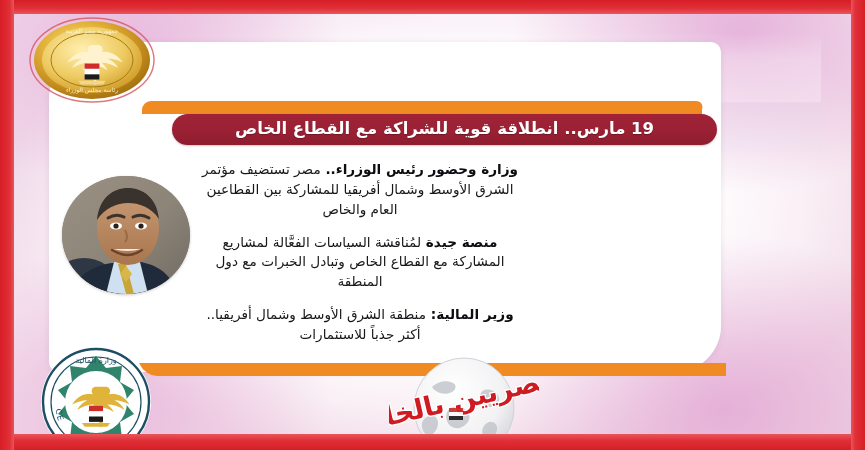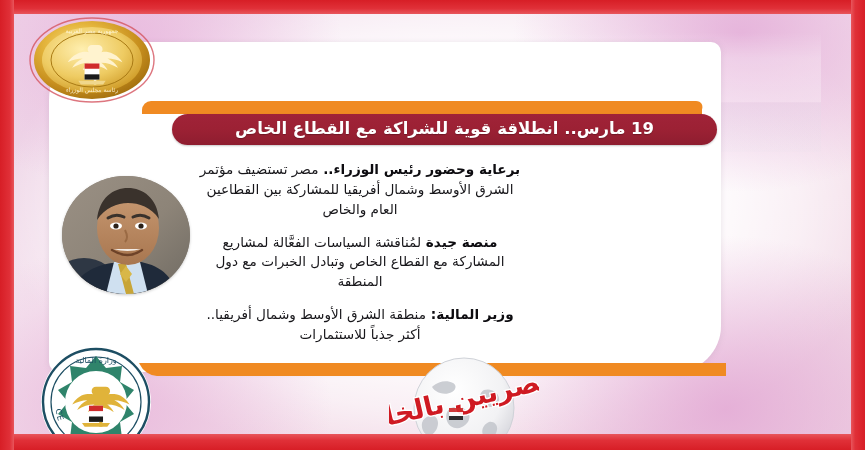--- a/index.html
+++ b/index.html
@@ -142,21 +142,21 @@
     <div id="card"></div>
 
     <div id="swoosh-top"></div>
     <div id="swoosh-bottom"></div>
 
     <div id="title-pill">
       <span id="title-text">19 مارس.. انطلاقة قوية للشراكة مع القطاع الخاص</span>
     </div>
 
     <div id="body-col">
-      <p class="para"><span class="lead">برعاية وحضور رئيس الوزراء.. </span><span>مصر تستضيف مؤتمر الشرق الأوسط وشمال أفريقيا للمشاركة بين القطاعين العام والخاص</span></p>
+      <p class="para"><span class="lead">وزارة وحضور رئيس الوزراء.. </span><span>مصر تستضيف مؤتمر الشرق الأوسط وشمال أفريقيا للمشاركة بين القطاعين العام والخاص</span></p>
       <p class="para"><span class="lead">منصة جيدة </span><span>لمُناقشة السياسات الفعَّالة لمشاريع المشاركة مع القطاع الخاص وتبادل الخبرات مع دول المنطقة</span></p>
       <p class="para"><span class="lead">وزير المالية: </span><span>منطقة الشرق الأوسط وشمال أفريقيا.. أكثر جذباً للاستثمارات</span></p>
     </div>
 
     <div id="portrait">
       <svg viewBox="0 0 128 118" preserveAspectRatio="xMidYMid slice">
         <defs>
           <linearGradient id="bgph" x1="0" y1="0" x2="1" y2="1">
             <stop offset="0%" stop-color="#9a9084"></stop>
               <stop offset="55%" stop-color="#8d8478"></stop>

